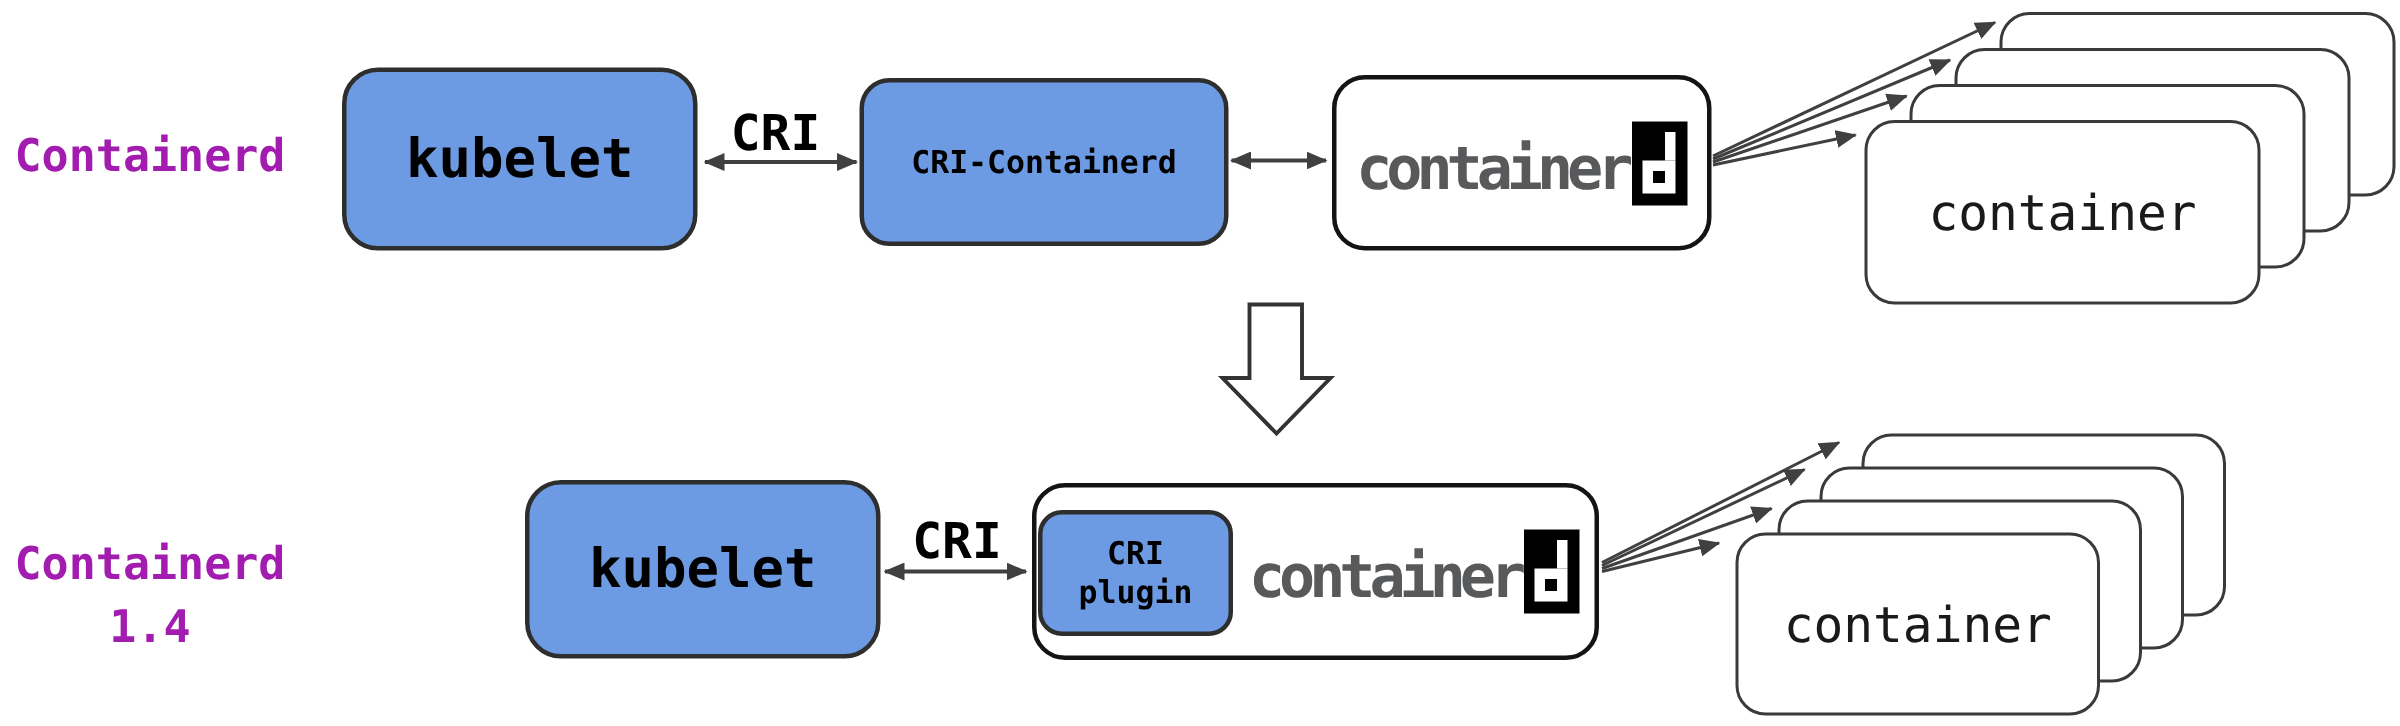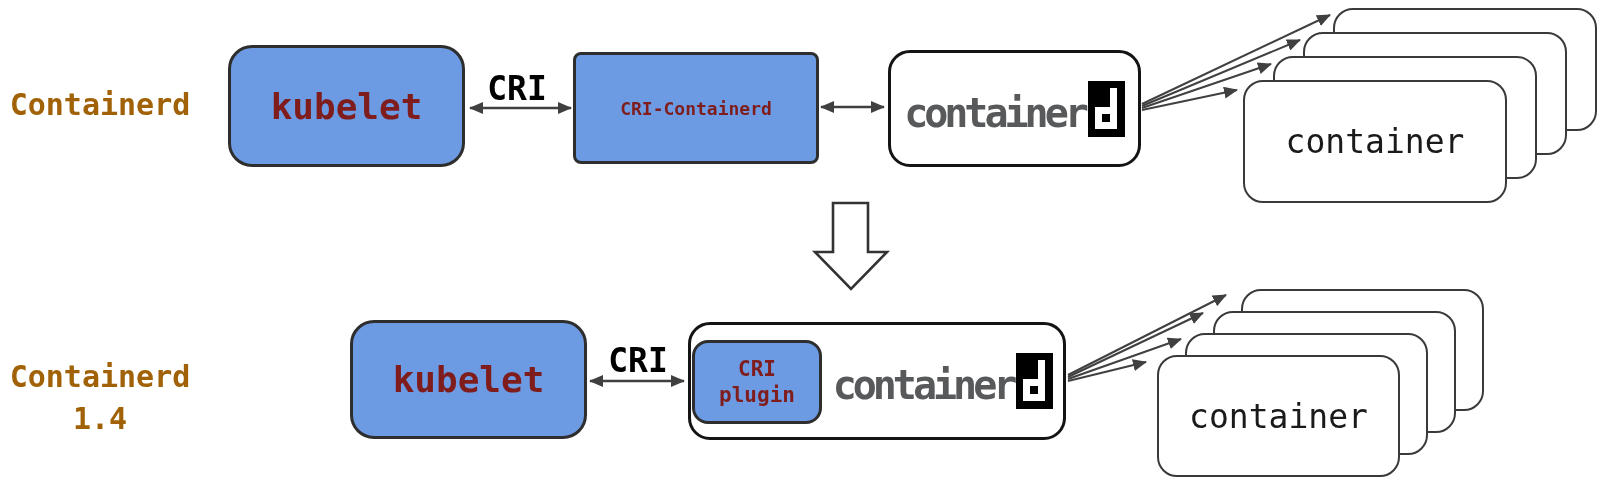--- a/index.html
+++ b/index.html
@@ -2,34 +2,34 @@
 <html><head>
 <meta charset="utf-8">
 <style>
   html,body { margin:0; padding:0; background:#ffffff; }
   .stage {
     position:relative; width:1600px; height:484px; background:#ffffff;
     font-family:"DejaVu Sans Mono", monospace; overflow:hidden;
   }
   .abs { position:absolute; }
   .blue {
-    background:#6D9BE3; border:3px solid #2E2E2E; color:#7f1d1d; font-weight:bold;
+    background:#6D9BE3; border:3px solid #2E2E2E; color:#000000; font-weight:bold;
     display:flex; align-items:center; justify-content:center; box-sizing:border-box;
     text-align:center;
   }
   .white-box {
     background:#ffffff; border:3px solid #141414; box-sizing:border-box;
     display:flex; align-items:center; justify-content:center;
   }
   .stackbox {
     position:absolute; background:#ffffff; border:2.5px solid #3A3A3A;
     border-radius:20px; box-sizing:border-box;
     display:flex; align-items:center; justify-content:center;
   }
-  .version { font-weight:bold; font-size:30px; line-height:42px; text-align:center; color:#a16207; }
+  .version { font-weight:bold; font-size:30px; line-height:42px; text-align:center; color:#a21caf; }
   .crilabel { font-weight:bold; font-size:33px; color:#000000; text-align:center; }
   .containertext { font-size:33px; color:#1a1a1a; }
   .logo { display:flex; align-items:center; }
   .logo-text {
     font-weight:bold; font-size:40px; letter-spacing:-4px; color:#58595B;
     margin-top:8px; margin-right:3px; white-space:nowrap;
   }
   .dmark { position:relative; display:inline-block; width:37px; height:56px; background:#000000; }
   .dmark .bowl { position:absolute; left:7px; bottom:8px; width:22px; height:22px; background:#ffffff; }
   .dmark .hole { position:absolute; left:14px; bottom:15px; width:8px; height:8px; background:#000000; }
@@ -53,21 +53,21 @@
     <div class="abs version" style="left:5px; top:84px; width:190px;">
       <div>Containerd</div>
     </div>
 
     <div class="abs blue" style="left:228px; top:45px; width:237px; height:122px; border-radius:24px; font-size:36px;">
       <span>kubelet</span>
     </div>
 
     <div class="abs crilabel" style="left:484px; top:69px; width:66px;">CRI</div>
 
-    <div class="abs blue" style="left:573px; top:52px; width:246px; height:112px; border-radius:8px; font-size:18px;">
+    <div class="abs blue" style="left:573px; top:52px; width:246px; height:112px; border-radius:20px; font-size:21px;">
       <span>CRI-Containerd</span>
     </div>
 
     <div class="abs white-box" style="left:888px; top:50px; width:253px; height:117px; border-radius:22px;">
       <div class="logo">
         <span class="logo-text">container</span>
         <span class="dmark">
             <span class="bowl"></span>
             <span class="hole"></span>
             <span class="stem"></span>

